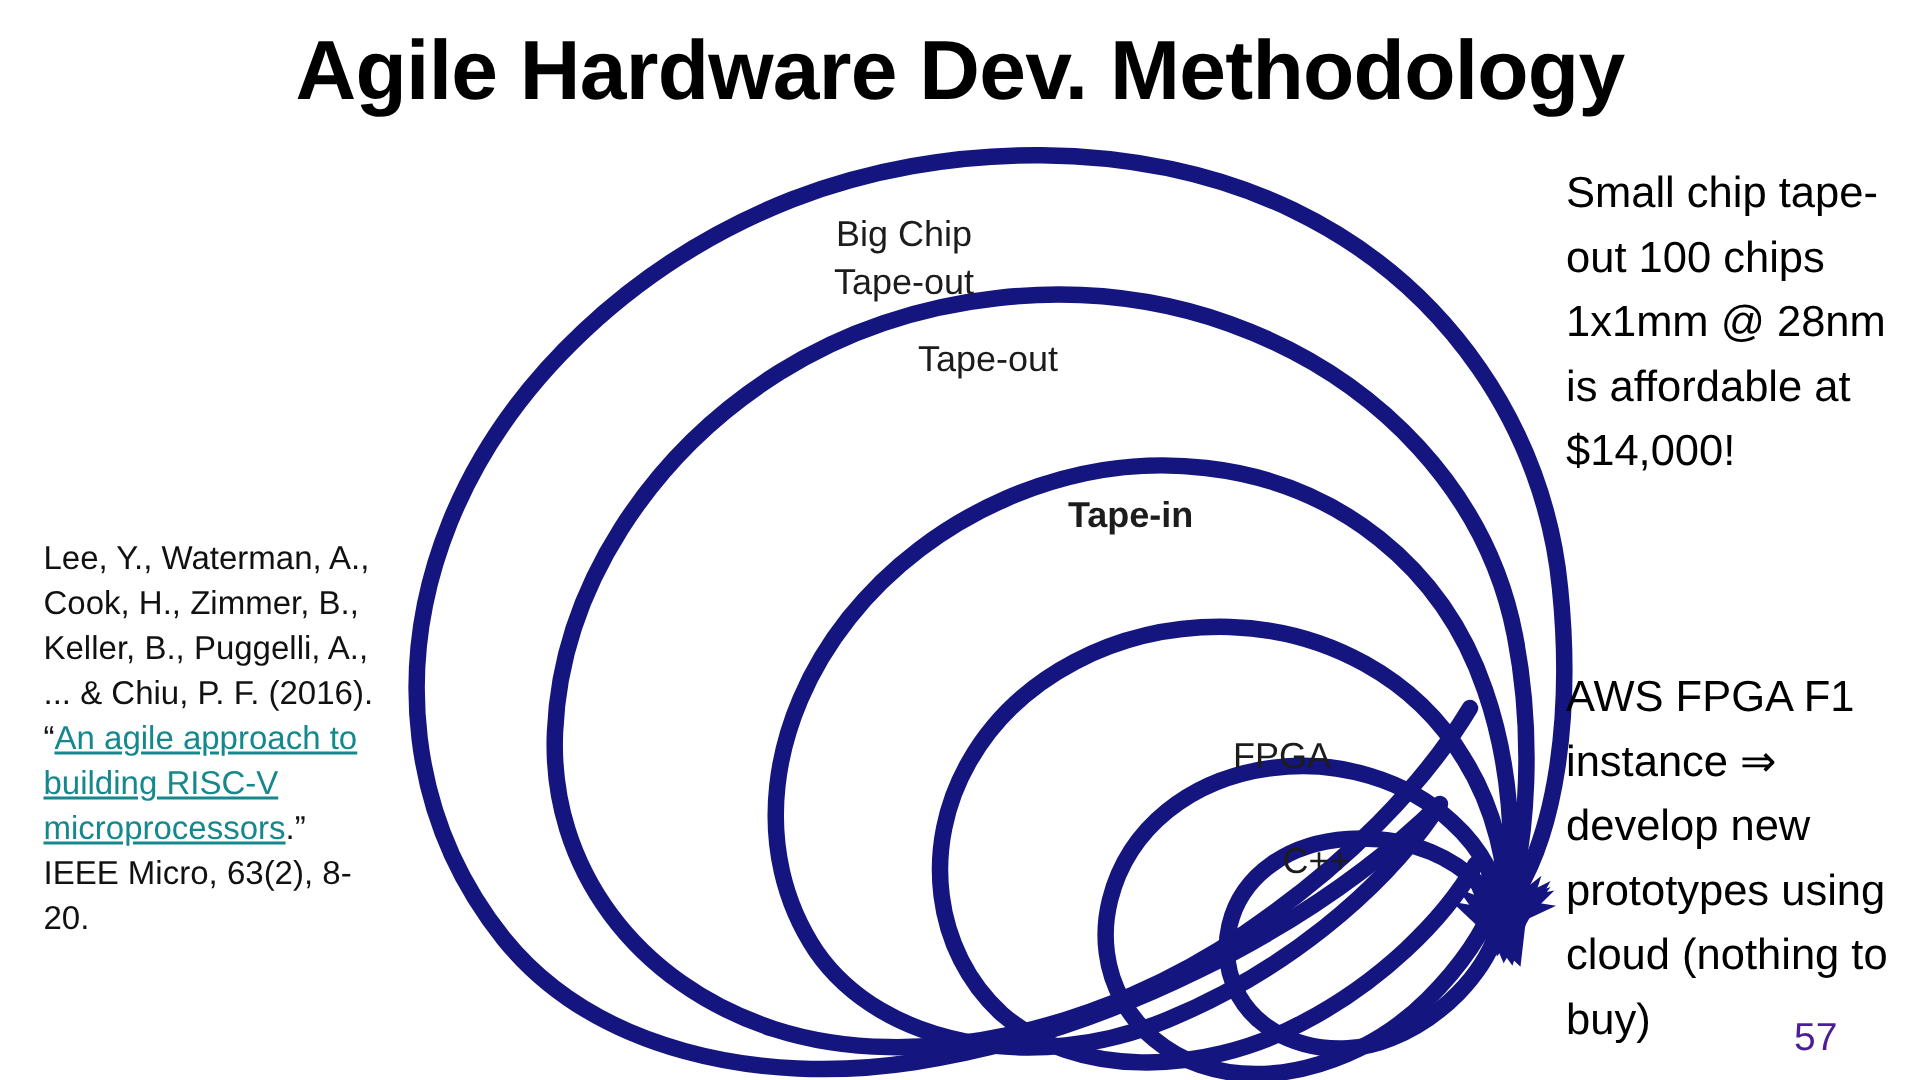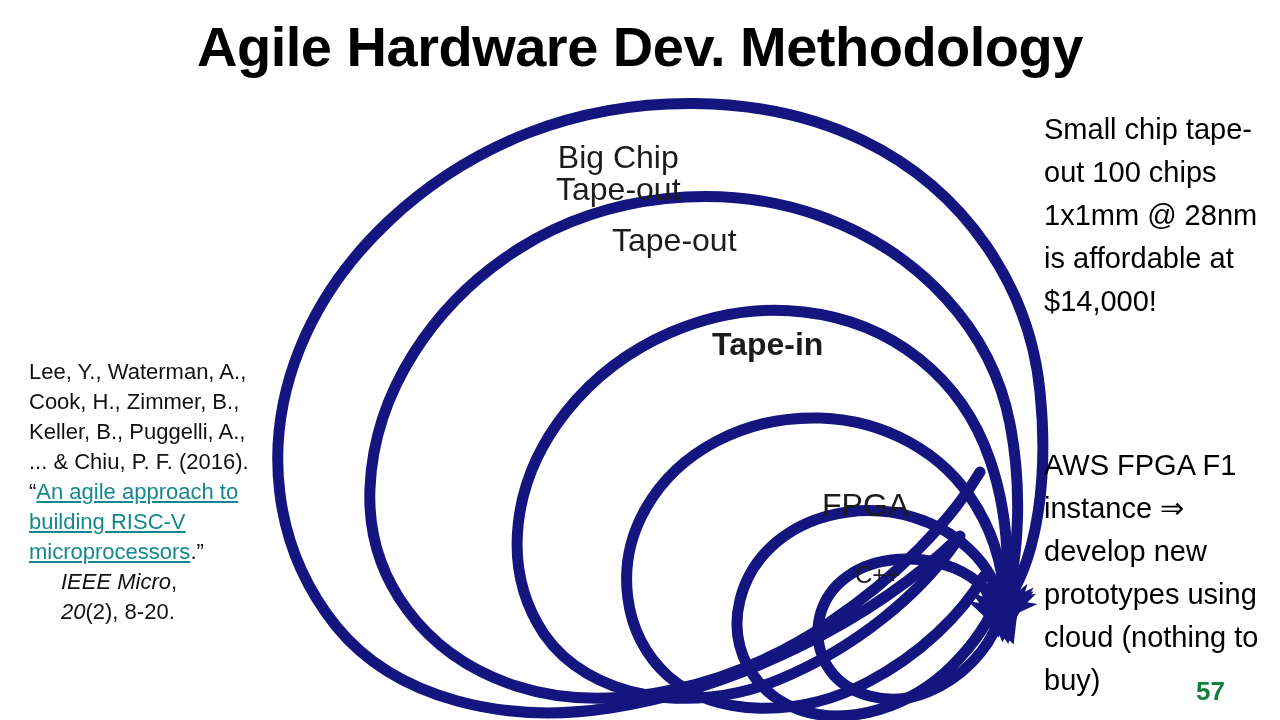--- a/index.html
+++ b/index.html
@@ -41,22 +41,20 @@
     font-family: "Liberation Sans", sans-serif;
     font-size: 22px;
     line-height: 30px;
     color: #111111;
   }
   #citation .link {
     color: #14888c;
     text-decoration: underline;
   }
   #citation .ital {
-    font-style: italic;
-    margin-left: 32px;
   }
 
   
   .right-col {
     position: absolute;
     left: 1044px;
     width: 240px;
     font-family: "Liberation Sans", sans-serif;
     font-size: 29px;
     line-height: 43px;
@@ -64,38 +62,38 @@
   }
   #right-para-1 { top: 108px; }
   #right-para-2 { top: 444px; }
 
   
   #page-number {
     position: absolute;
     left: 1196px;
     top: 676px;
     font-family: "Liberation Sans", sans-serif;
-    font-weight: bold;
+    font-weight: normal;
     font-size: 26px;
-    color: #15803d;
+    color: #4c1d95;
   }
 
   
   #spiral-svg {
     position: absolute;
     left: 0;
     top: 0;
     width: 1280px;
     height: 720px;
   }
 
   .loop-label {
     position: absolute;
     font-family: "Liberation Sans", sans-serif;
-    font-size: 32px;
+    font-size: 24px;
     line-height: 32px;
     color: #1c1c1c;
     white-space: nowrap;
   }
   #label-big-chip   { left: 556px; top: 141px; text-align: center; }
   #label-tape-out   { left: 612px; top: 224px; }
   #label-tape-in    { left: 712px; top: 328px; font-weight: bold; }
   #label-asic-flow  { left: 727px; top: 418px; }
   #label-fpga       { left: 822px; top: 489px; }
   #label-cpp        { left: 855px; top: 559px; font-size: 24px; }
@@ -176,21 +174,21 @@
   <div class="loop-label" id="label-big-chip">
     <div>Big Chip</div>
     <div>Tape-out</div>
   </div>
   <div class="loop-label" id="label-tape-out">Tape-out</div>
   <div class="loop-label" id="label-tape-in">Tape-in</div>
   <div class="loop-label" id="label-fpga">FPGA</div>
   <div class="loop-label" id="label-cpp">C++</div>
 
   <div id="citation">
-    <span>Lee, Y., Waterman, A., Cook, H., Zimmer, B., Keller, B., Puggelli, A., ... &amp; Chiu, P. F. (2016). “</span><a class="link" href="#">An agile approach to building RISC-V microprocessors</a><span>.” </span><span class="ital">IEEE Micro</span><span>, </span><span class="ital">20</span><span>(2), 8-20.</span>
+    <span>Lee, Y., Waterman, A., Cook, H., Zimmer, B., Keller, B., Puggelli, A., ... &amp; Chiu, P. F. (2016). “</span><a class="link" href="#">An agile approach to building RISC-V microprocessors</a><span>.” </span><span class="ital">IEEE Micro</span><span>, </span><span class="ital">63</span><span>(2), 8-20.</span>
   </div>
 
   <div class="right-col" id="right-para-1">Small chip tape-out 100 chips 1x1mm @ 28nm is affordable at $14,000!</div>
 
   <div class="right-col" id="right-para-2">AWS FPGA F1 instance ⇒ develop new prototypes using cloud (nothing to buy)</div>
 
   <div id="page-number">57</div>
 
 </div>
 

